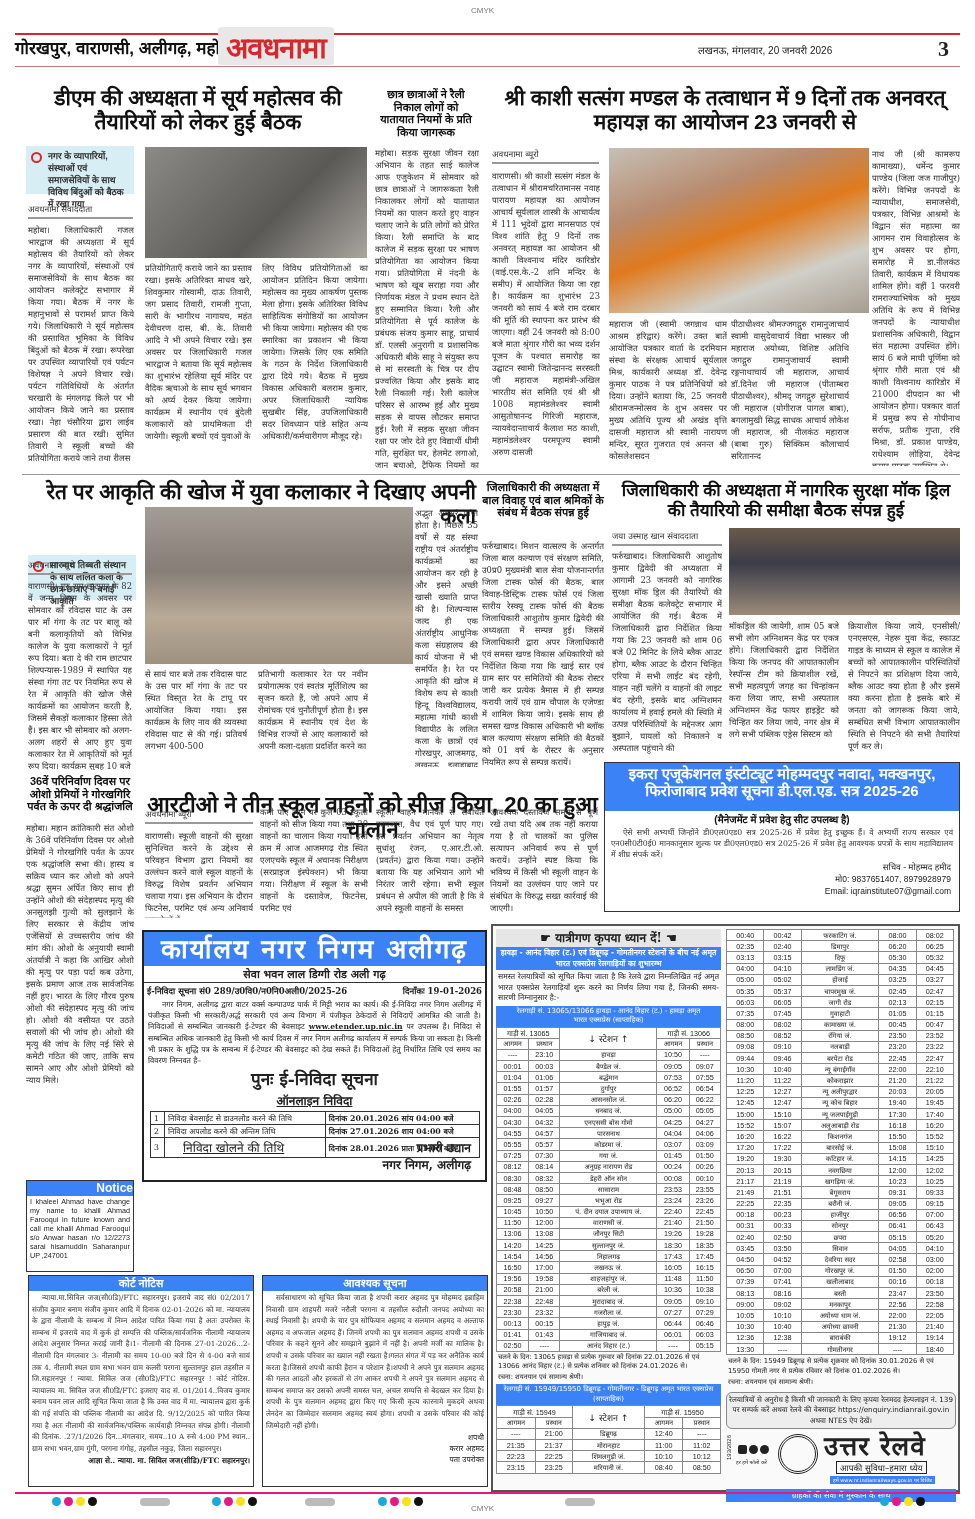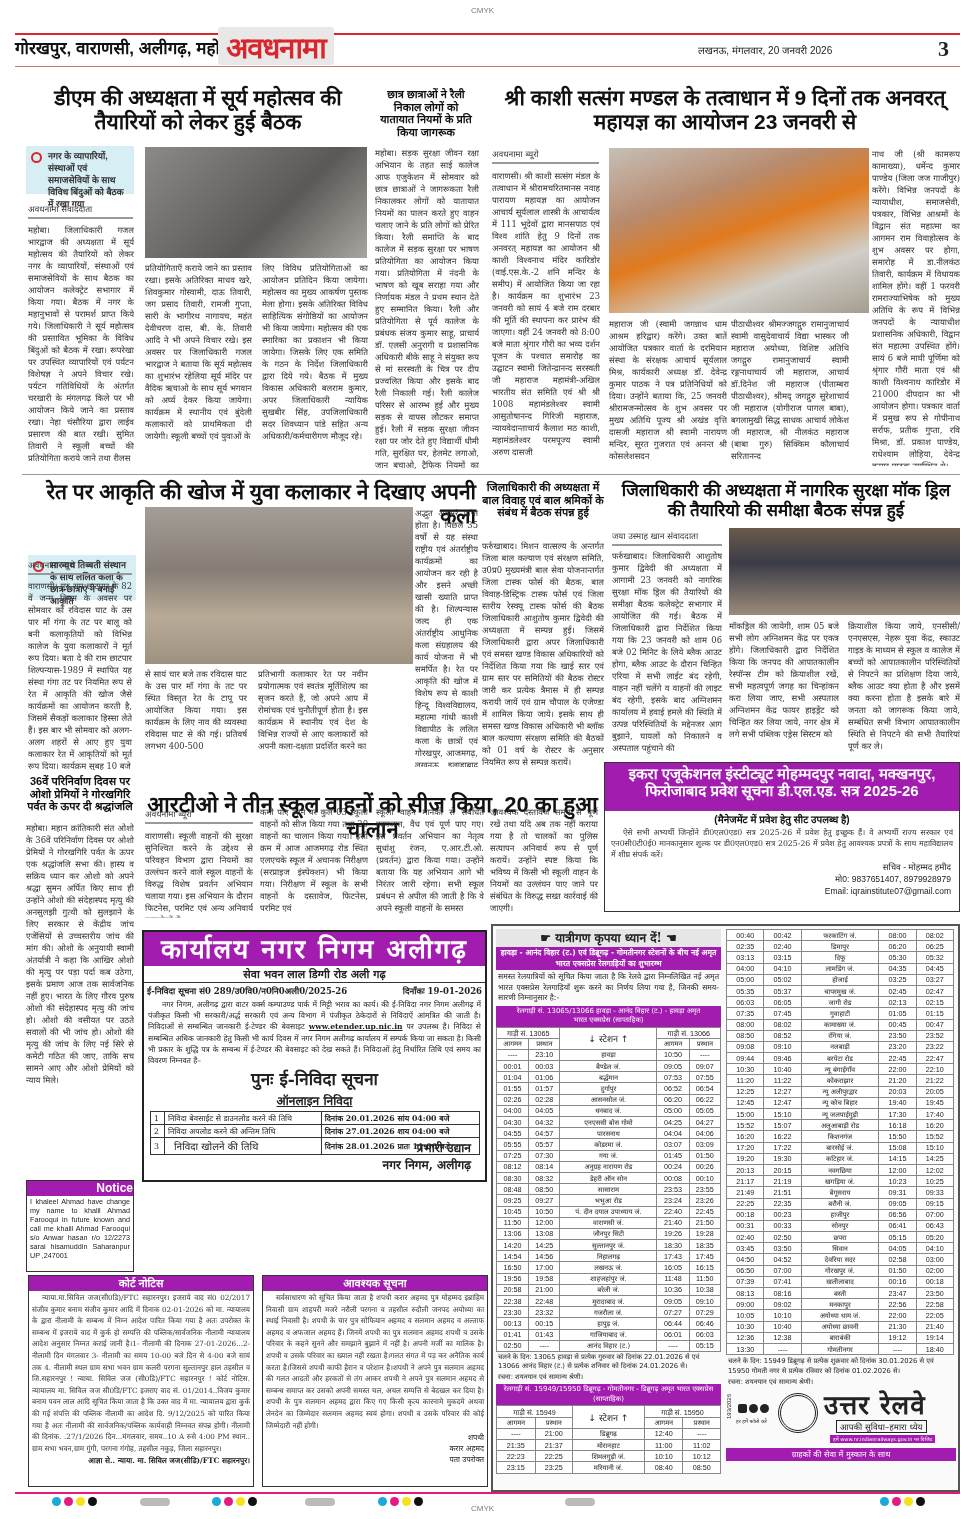--- a/index.html
+++ b/index.html
@@ -13,21 +13,21 @@
 .pageno{left:938px;top:36px;font-size:22px;font-weight:bold;font-family:"Liberation Serif",serif}
 .hl{font-family:"Liberation Sans",sans-serif;font-weight:bold;color:#111;text-align:center;line-height:1.15}
 .body{font-size:8.4px;line-height:12px;text-align:justify;color:#333}
 .byline{font-size:8.5px;color:#333;border-bottom:2px solid #999;padding-bottom:3px}
 .hi-box{background:#d8eef5;padding:4px 4px 20px 22px;font-size:9px;line-height:12px;font-family:"Liberation Sans",sans-serif;font-weight:bold;color:#333;position:relative}
 .hi-box .dot{position:absolute;left:5px;top:6px;width:11px;height:11px;border:2px solid #d9262c;border-radius:50%}
 .photo{background:linear-gradient(135deg,#8c8a86,#5a5956 60%,#a9a59f)}
 .photo2{background:linear-gradient(160deg,#c6bfb6 0%,#b88b6e 30%,#e07a1e 50%,#d1cfc8 75%,#a59c8f)}
 .photo3{background:linear-gradient(180deg,#a49d96 0%,#857d76 40%,#b9aa97 70%,#9d9180)}
 .photo4{background:linear-gradient(180deg,#6b5a4a 0%,#3b3c48 40%,#9b8b7a 100%)}
-.ad-black{background:#a21caf;color:#fff}
+.ad-black{background:#3b82f6;color:#fff}
 table{border-collapse:collapse}
 .tt td,.tt th{border:1px solid #888;font-family:"Liberation Sans",sans-serif;font-size:7.2px;text-align:center;padding:0 1px;height:11.2px;font-weight:normal;color:#222}
 .tt .st{font-family:"DejaVu Sans",sans-serif;font-size:6.8px}
 .reg-dots{top:1497px;display:flex;gap:3px}
 .reg-dots span{width:9px;height:9px;border-radius:50%;display:inline-block}
 .pill{width:30px;height:8px;border-radius:4px;background:#bbb;top:1498px}
 </style>
 </head>
 <body>
 
@@ -128,21 +128,21 @@
           <td style="border: 1px solid rgb(51, 51, 51); padding: 1px 3px; font-size: 7.8px;">निविदा बेवसाईट से डाउनलोड करने की तिथि</td>
           <td style="border: 1px solid rgb(51, 51, 51); padding: 1px 3px; font-size: 7.8px; font-weight: bold;">दिनांक 20.01.2026 सांय 04:00 बजे</td>
         </tr>
         <tr>
           <td style="border: 1px solid rgb(51, 51, 51); padding: 1px 3px; font-size: 7.8px; width: 14px;">2</td>
           <td style="border: 1px solid rgb(51, 51, 51); padding: 1px 3px; font-size: 7.8px;">निविदा अपलोड करने की अन्तिम तिथि</td>
           <td style="border: 1px solid rgb(51, 51, 51); padding: 1px 3px; font-size: 7.8px; font-weight: bold;">दिनांक 27.01.2026 शाय 04:00 बजे</td>
         </tr>
         <tr>
           <td style="border: 1px solid rgb(51, 51, 51); padding: 1px 3px; font-size: 7.8px; width: 14px;">3</td>
-          <td style="border: 1px solid rgb(51, 51, 51); padding: 1px 9px; font-size: 10px;">निविदा खोलने की तिथि</td>
+          <td style="border: 1px solid rgb(51, 51, 51); padding: 1px 18px; font-size: 12px; text-decoration: underline;">निविदा खोलने की तिथि</td>
           <td style="border: 1px solid rgb(51, 51, 51); padding: 1px 3px; font-size: 7.8px; font-weight: bold;">दिनांक 28.01.2026 प्रातः 11:00 बजे</td>
         </tr>
       </tbody>
     </table>
   <div style="position:absolute;right:14px;bottom:6px;text-align:right;font-size:12px;font-weight:bold;line-height:17px;font-family:'DejaVu Serif',serif">
     <div>प्रभारी उद्यान</div>
     <div>नगर निगम, अलीगढ़</div>
   </div>
 </div>
 
@@ -698,20 +698,21 @@
             <td>13:30</td>
             <td>----</td>
             <td class="st">गोमतीनगर</td>
             <td>----</td>
             <td>18:40</td>
           </tr>
         </tbody>
       </table>
     <div style="font-size:6.8px;line-height:9.5px;padding:2px;font-family:'DejaVu Sans',sans-serif">चलने के दिन: 15949 डिब्रूगढ़ से प्रत्येक शुक्रवार को दिनांक 30.01.2026 से एवं 15950 गोमती नगर से प्रत्येक रविवार को दिनांक 01.02.2026 से।</div>
     <div style="font-size:6.8px;line-height:9.5px;padding:0 2px 2px;font-family:'DejaVu Sans',sans-serif">रचना: शयनयान एवं सामान्य श्रेणी।</div>
+    <div style="border:1px solid #888;border-radius:6px;background:#eee;text-align:center;font-size:7.2px;line-height:10.5px;padding:2px;margin:2px 0;font-family:'DejaVu Sans',sans-serif">रेलयात्रियों से अनुरोध है किसी भी जानकारी के लिए कृपया रेलमदद हेल्पलाइन नं. 139 पर सम्पर्क करें अथवा रेलवे की वेबसाइट https://enquiry.indianrail.gov.in अथवा NTES ऐप देखें।</div>
     <div style="position:relative;height:58px">
       <div style="position:absolute;left:0;top:4px;writing-mode:vertical-rl;transform:rotate(180deg);font-size:6px;font-family:'Liberation Sans',sans-serif">193/2026</div>
       <div style="position:absolute;left:12px;top:14px;display:flex;gap:2px">
         <span style="width:9px;height:9px;background:#222;border-radius:2px;display:inline-block"></span>
         <span style="width:9px;height:9px;background:#222;border-radius:50%;display:inline-block"></span>
         <span style="width:9px;height:9px;background:#222;border-radius:50%;display:inline-block"></span>
       </div>
       <div style="position:absolute;left:10px;top:28px;font-size:5px;font-family:'DejaVu Sans',sans-serif">हर हमें फॉलो करें</div>
       <div style="position:absolute;left:52px;top:3px;width:40px;height:40px;border-radius:50%;border:3px double #222"></div>
       <div style="position:absolute;left:98px;top:-4px;font-size:26px;font-weight:bold;font-family:'DejaVu Serif',serif;letter-spacing:1px">उत्तर रेलवे</div>

